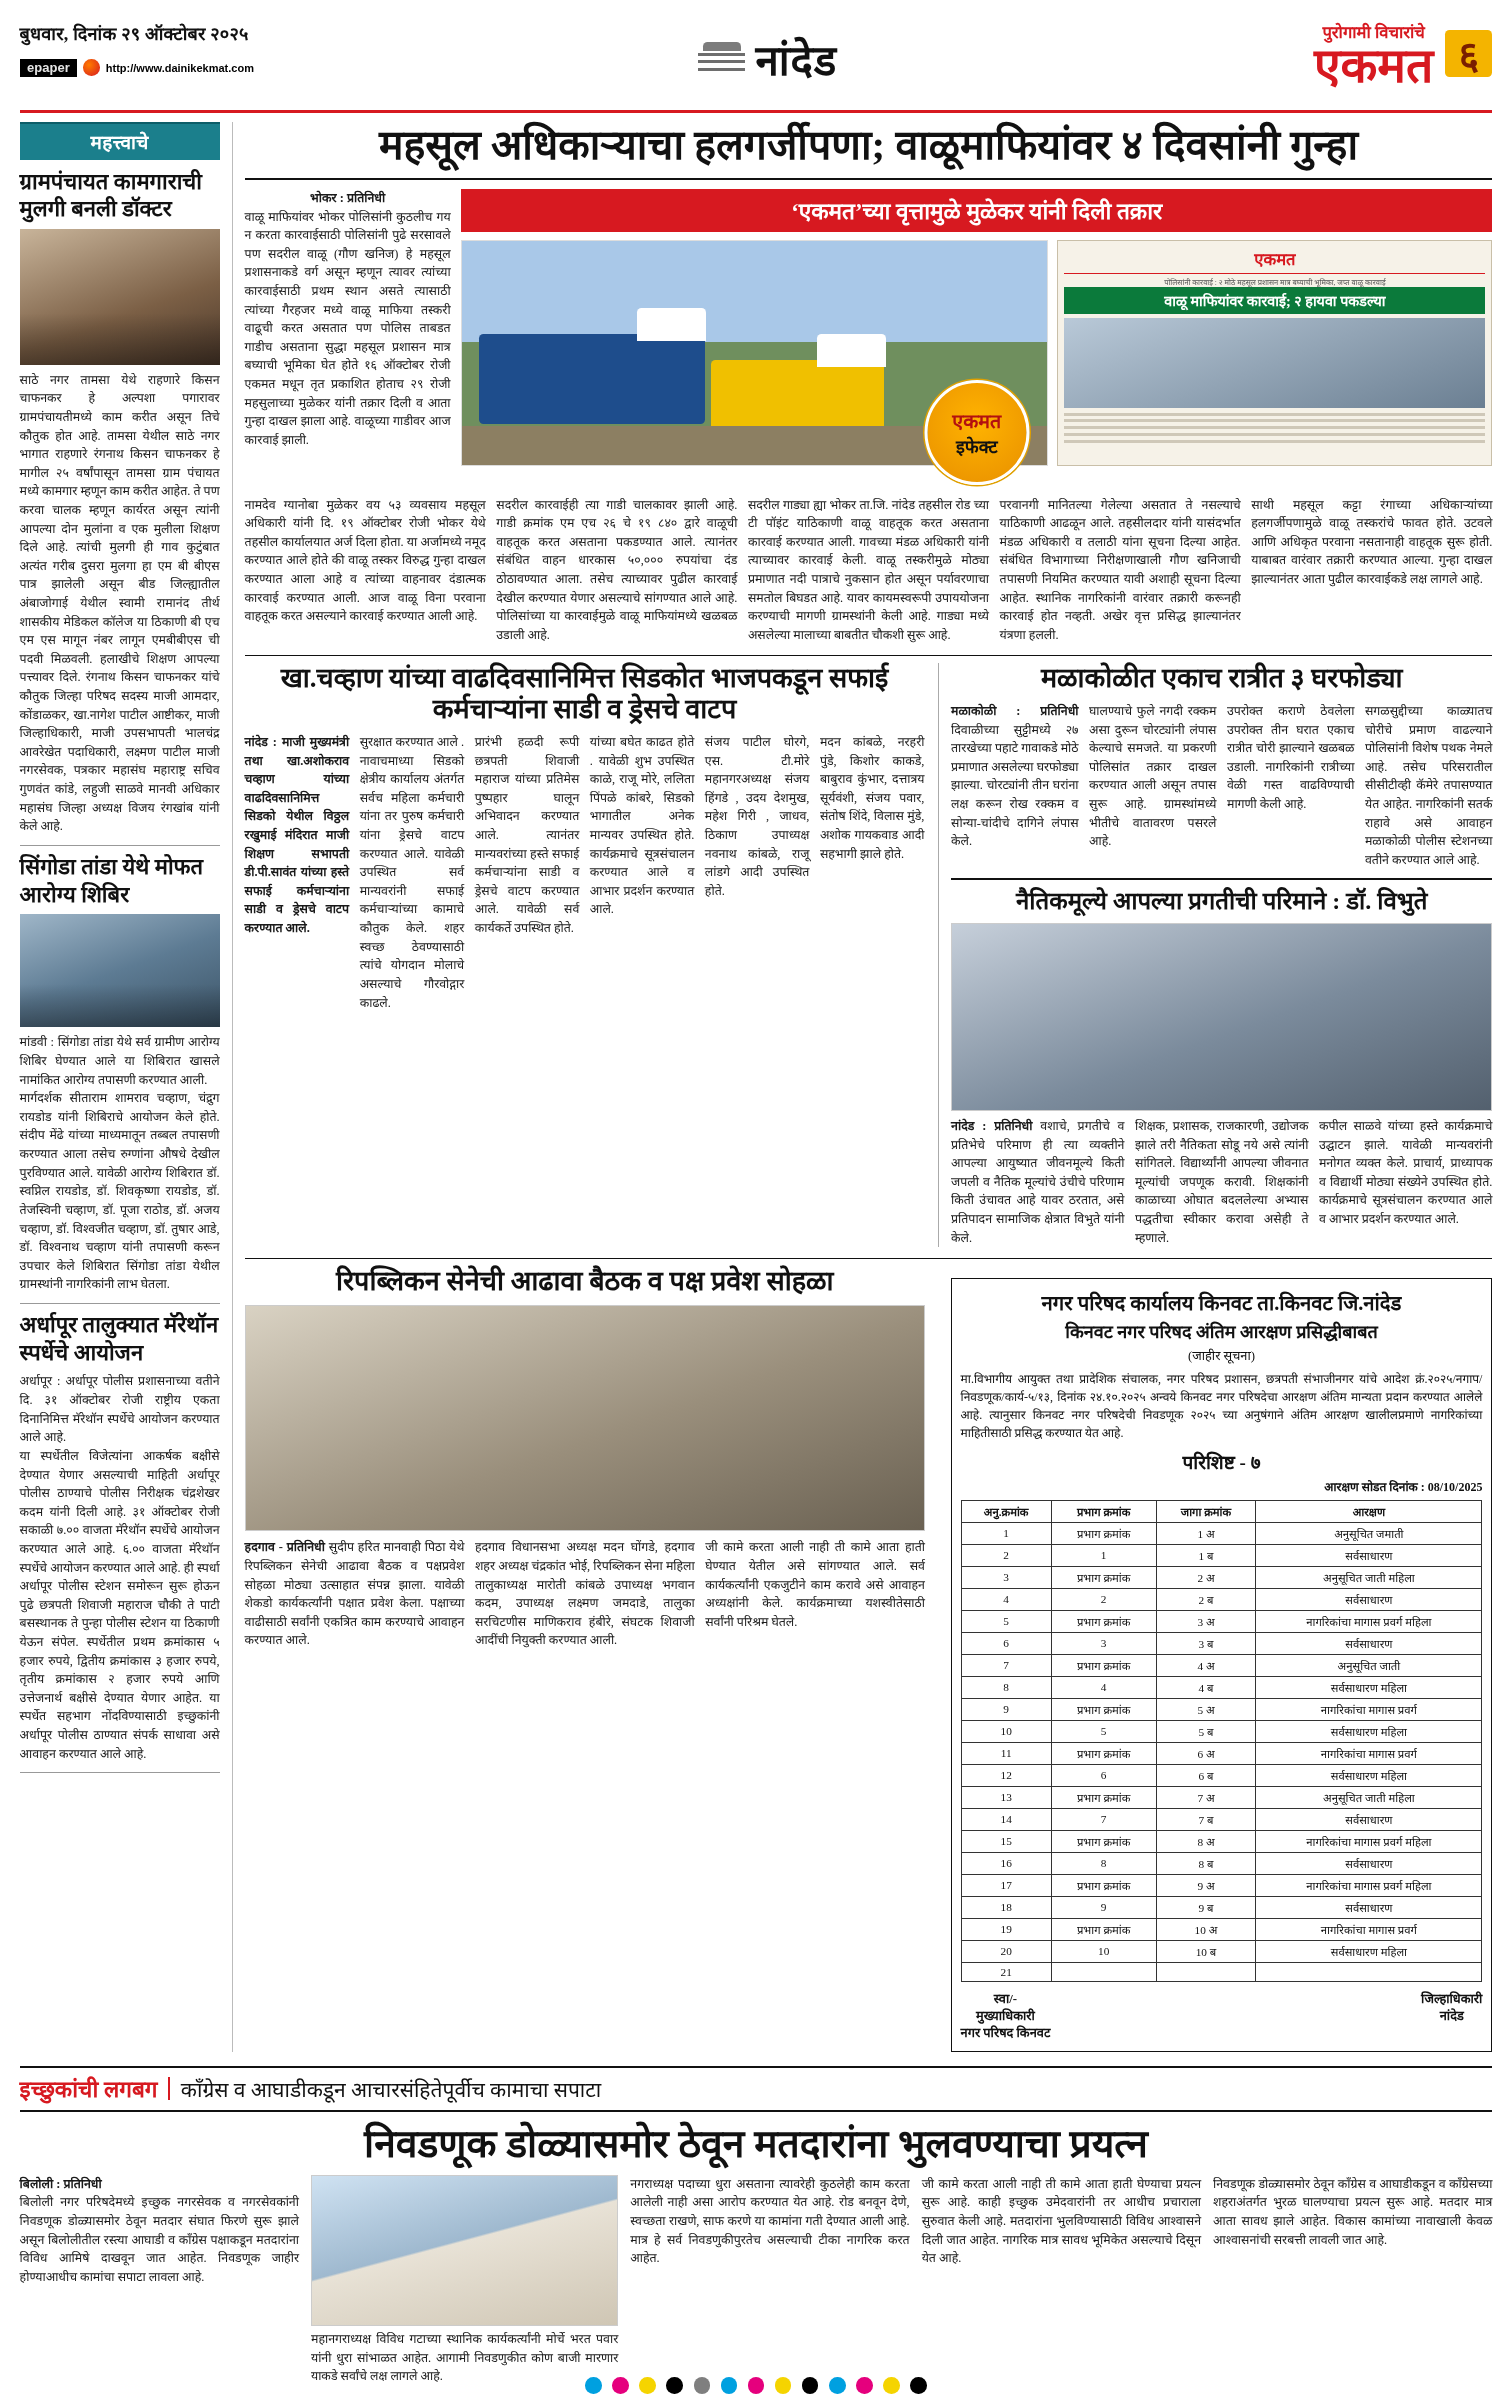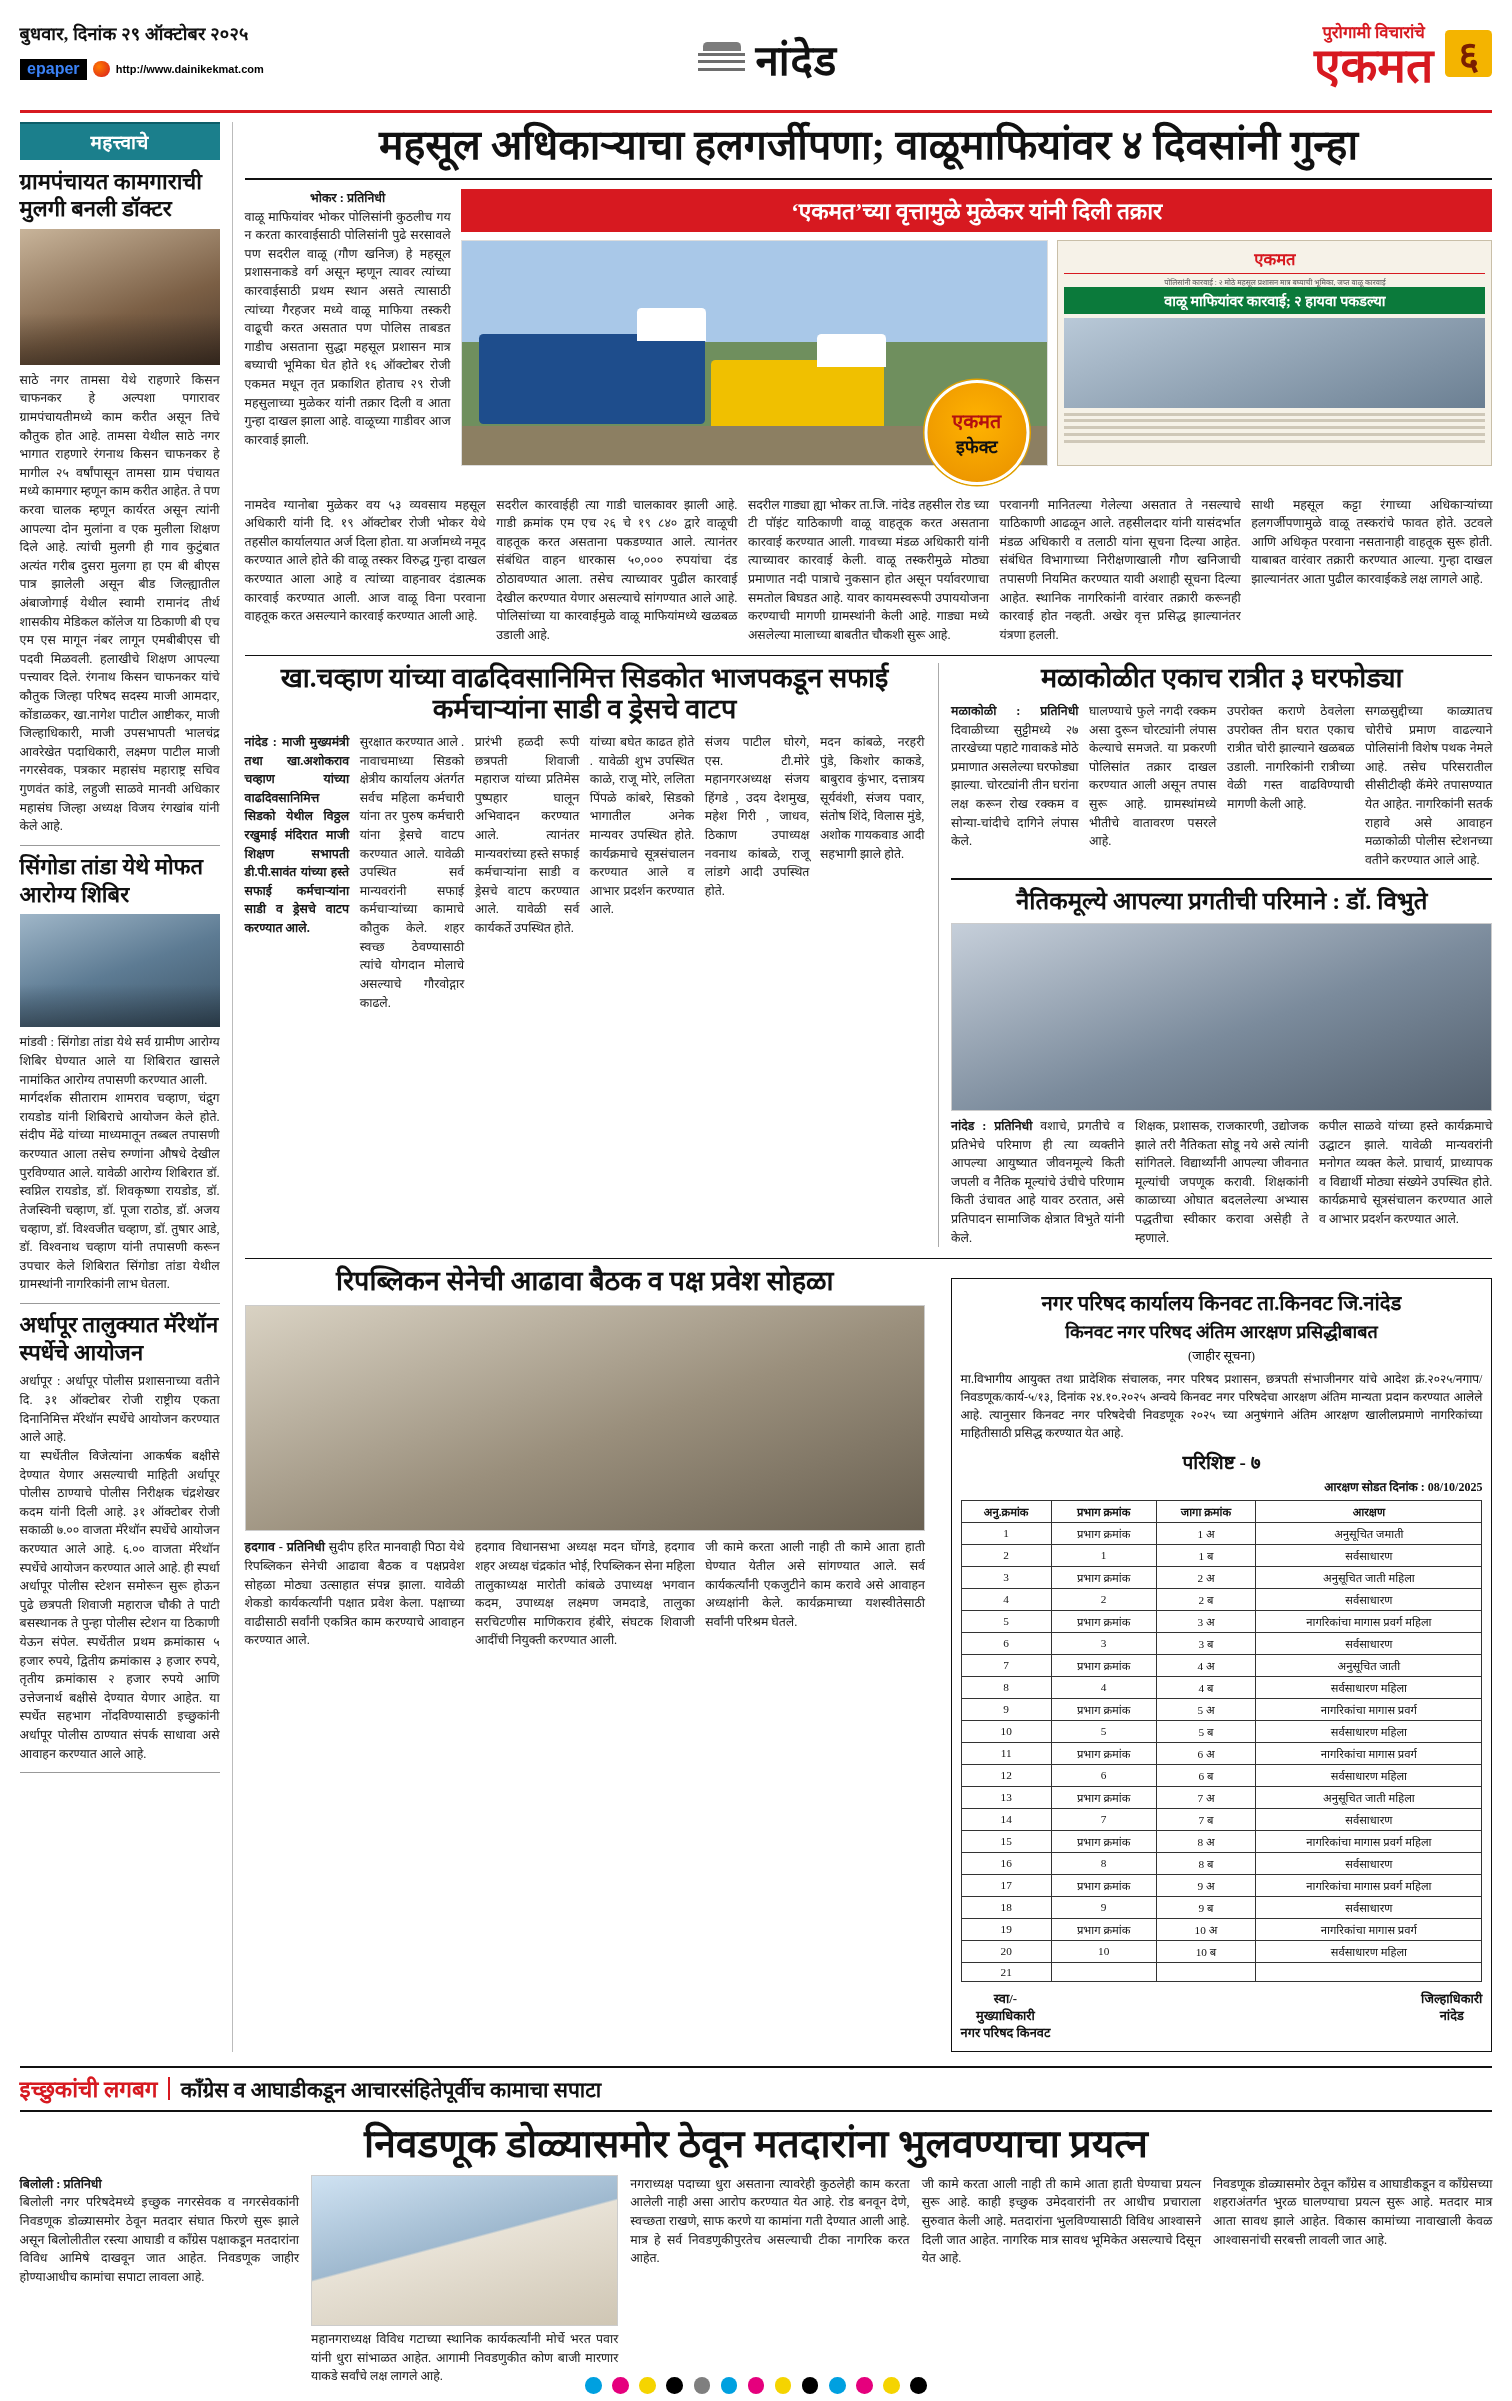--- a/index.html
+++ b/index.html
@@ -33,21 +33,21 @@
   .mast-left { width: 377px; padding-top: 7.5px; }
   .mast-date {
     font-size: 18px; font-weight: bold; color:#111; letter-spacing:0.2px;
     font-family: "Liberation Serif", serif;
   }
   .mast-epaper {
     margin-top: 13.6px;
     display:flex; align-items:center; gap:6px;
     font-size: 15px; font-weight:bold;
   }
-  .mast-epaper .ep-label { background:#000; color:#3b82f6; padding:1.5px 7.5px; font-size:16px; }
+  .mast-epaper .ep-label { background:#000; color:#e5e5e5; padding:1.5px 7.5px; font-size:13px; }
   .globe {
     width: 16.6px; height:16.6px; border-radius:50%;
     background: radial-gradient(circle at 35% 35%, #ff7b00, #d71920);
     display:inline-block;
   }
   .mast-url { color:#000; font-size:11px;text-align:center; }
   .mast-center {
     flex: 1; display:flex; align-items:center; justify-content:center;
     padding-top: 16.6px;
   }
@@ -216,21 +216,21 @@
   .sign-row { display:flex; justify-content:space-between; margin-top:9px; font-size:12.8px; font-weight:bold; font-family:"Liberation Serif", serif;}
   .sign-row div { text-align:center; line-height:1.35; }
 
   
   .bottom-bar {
     display:flex; align-items:center; gap:10.5px; margin-top:13.6px;
     border-top:2.3px solid #111; border-bottom:2.3px solid #111; padding:5.3px 0;
   }
   .bb-red { color:#d71920; font-size:22.6px; font-weight:bold; font-family:"Liberation Serif", serif;}
   .bb-sep { width:2.3px; height:22.6px; background:#d71920; }
-  .bb-black { font-size:21px; font-weight:bold; font-family:"Liberation Serif", serif;}
+  .bb-black { font-size:21px; font-weight:normal; font-family:"Liberation Serif", serif;}
   .bottom-headline {
     font-size:39px; font-weight:bold; text-align:center; font-family:"Liberation Serif", serif;
     padding:10.5px 0 9px 0; line-height:1.12;
   }
 
   
   .colorbar { position:absolute; bottom:7.5px; left:19.6px; right:19.6px; display:flex; gap:7.5px; align-items:center; }
   .dot { width:16.6px; height:16.6px; border-radius:50%; }
   .spacer { flex:1; }
   .thick-rule { border-top:2.3px solid #111; margin:9px 0 7.5px 0; }

